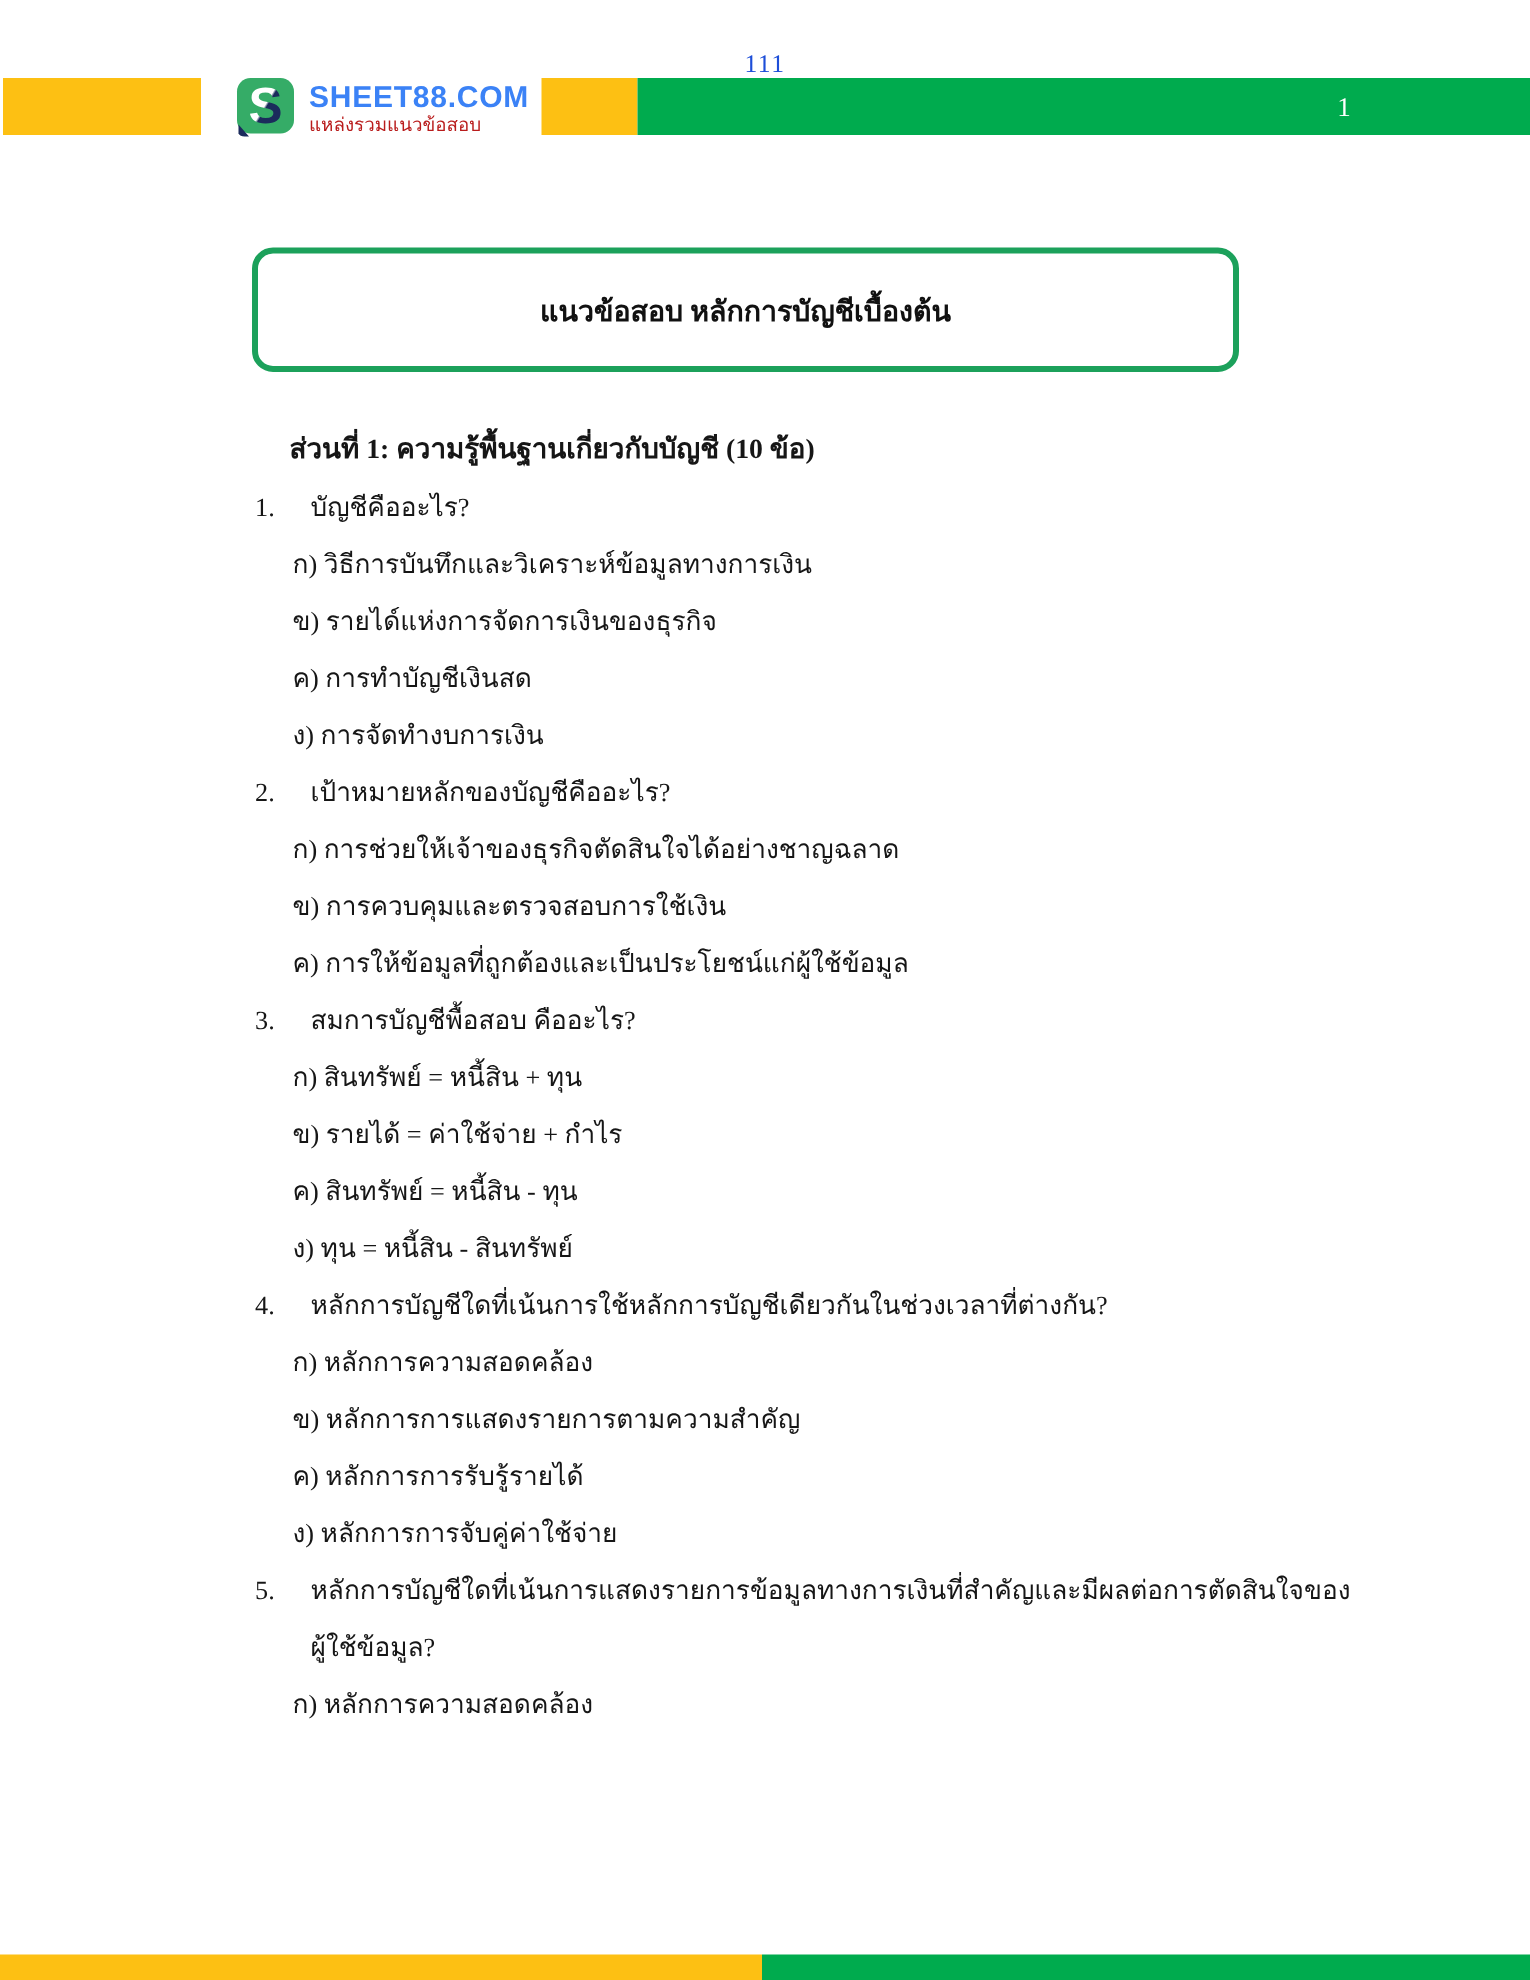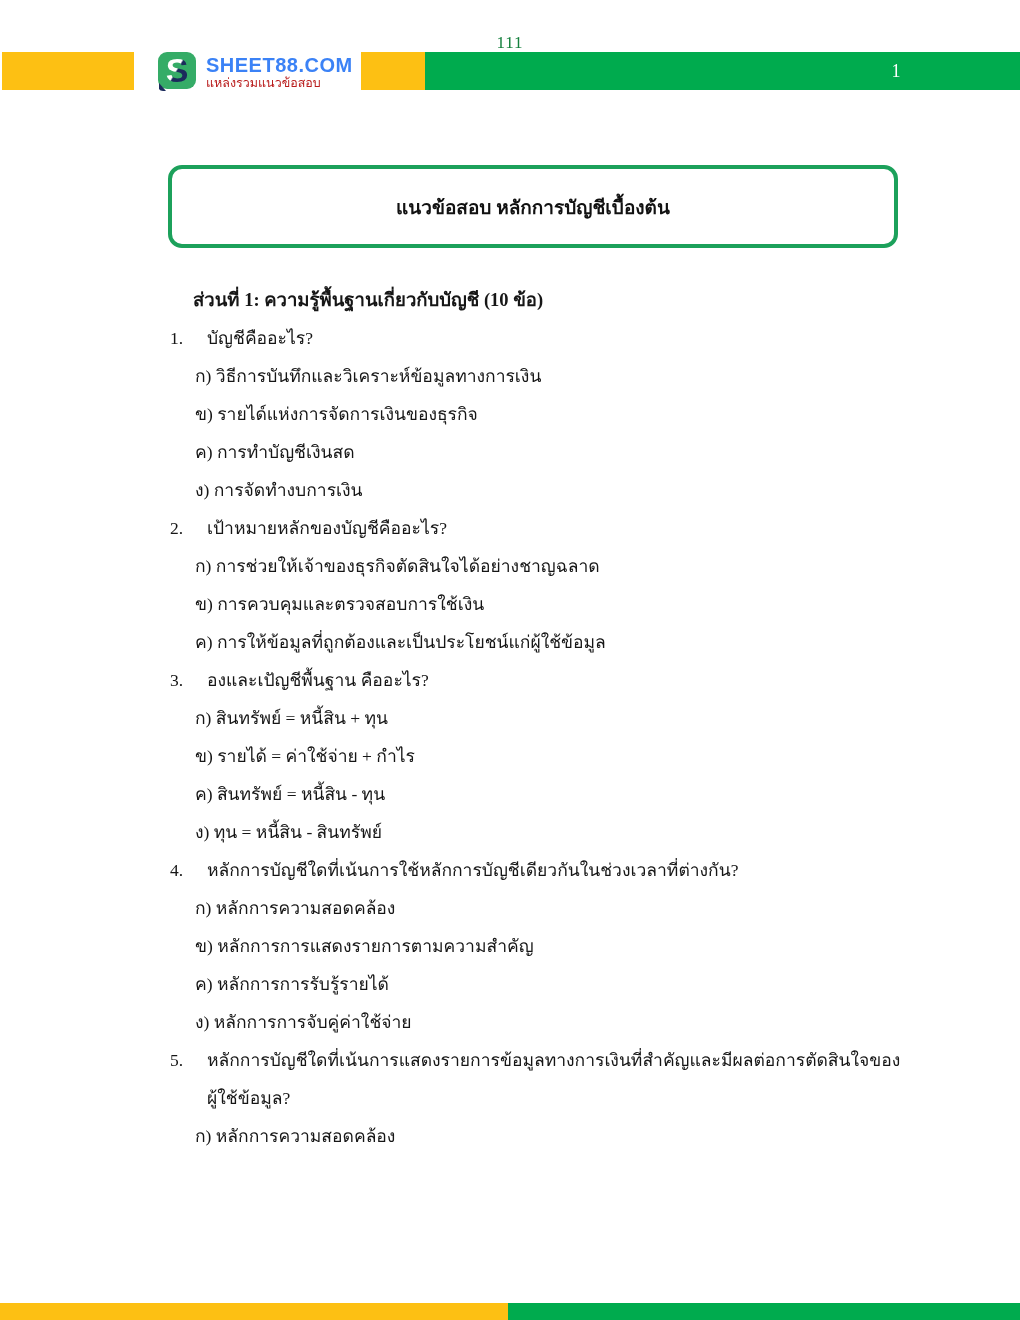--- a/index.html
+++ b/index.html
@@ -14,21 +14,21 @@
     background: #ffffff;
     overflow: hidden;
   }
 
   
   .watermark {
     position: absolute;
     top: 33px; left: 0; right: 0;
     text-align: center;
     font-size: 17px;
-    color: #15803d;
+    color: #1d4ed8;
     z-index: 1;
     letter-spacing: 1px;
   }
   .bar { position: absolute; height: 38px; top: 52px; z-index: 2; }
   .bar.yellow { background: #fdc013; }
   .bar.green  { background: #00ab4e; }
   .bar-yellow-left { left: 2px;   width: 132px; }
   .bar-yellow-mid  { left: 361px; width: 64px;  }
   .bar-green-right { left: 425px; width: 595px; }
 
@@ -65,21 +65,21 @@
     font-weight: normal;
     font-size: 12.5px;
     line-height: 15px;
     color: #b91c1c;
   }
 
   
   .title-box {
     position: absolute;
     left: 168px; top: 165px;
-    width: 730px; height: 83px;
+    width: 658px; height: 83px;
     border: 4px solid #1ca15b;
     border-radius: 14px;
     background: #ffffff;
     display: flex;
     align-items: center;
     justify-content: center;
     z-index: 2;
   }
   .title-box .title-text {
     font-weight: bold;
@@ -176,21 +176,21 @@
     <div class="q-row">
       <span class="q-num">2.</span>
       <div class="q-text">เป้าหมายหลักของบัญชีคืออะไร?</div>
     </div>
     <div class="opt-row">ก) การช่วยให้เจ้าของธุรกิจตัดสินใจได้อย่างชาญฉลาด</div>
     <div class="opt-row">ข) การควบคุมและตรวจสอบการใช้เงิน</div>
     <div class="opt-row">ค) การให้ข้อมูลที่ถูกต้องและเป็นประโยชน์แก่ผู้ใช้ข้อมูล</div>
 
     <div class="q-row">
       <span class="q-num">3.</span>
-      <div class="q-text">องและเปัญชีพื้นฐาน คืออะไร?</div>
+      <div class="q-text">สมการบัญชีพื้อสอบ คืออะไร?</div>
     </div>
     <div class="opt-row">ก) สินทรัพย์ = หนี้สิน + ทุน</div>
     <div class="opt-row">ข) รายได้ = ค่าใช้จ่าย + กำไร</div>
     <div class="opt-row">ค) สินทรัพย์ = หนี้สิน - ทุน</div>
     <div class="opt-row">ง) ทุน = หนี้สิน - สินทรัพย์</div>
 
     <div class="q-row">
       <span class="q-num">4.</span>
       <div class="q-text">หลักการบัญชีใดที่เน้นการใช้หลักการบัญชีเดียวกันในช่วงเวลาที่ต่างกัน?</div>
     </div>

